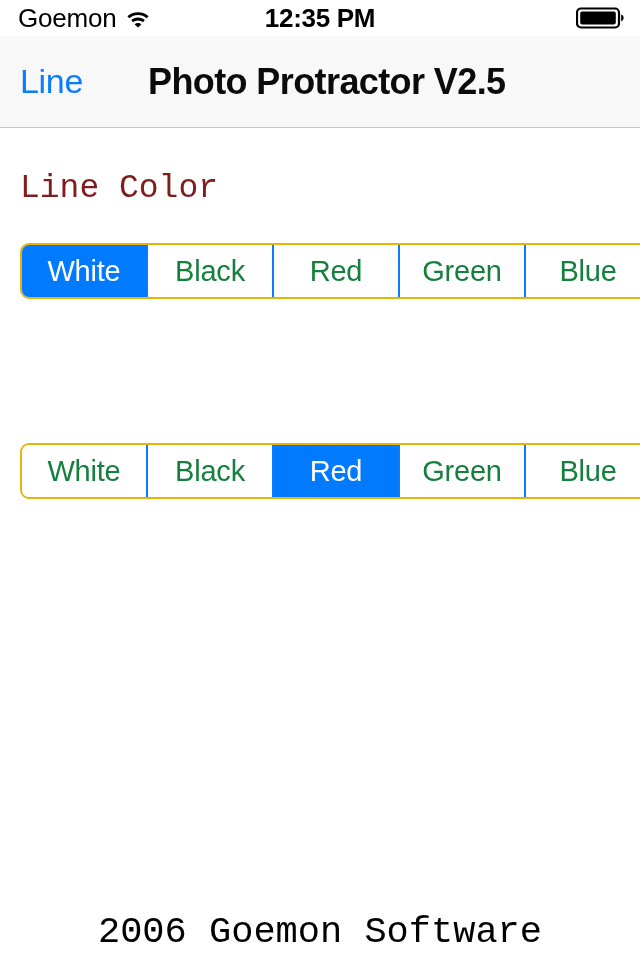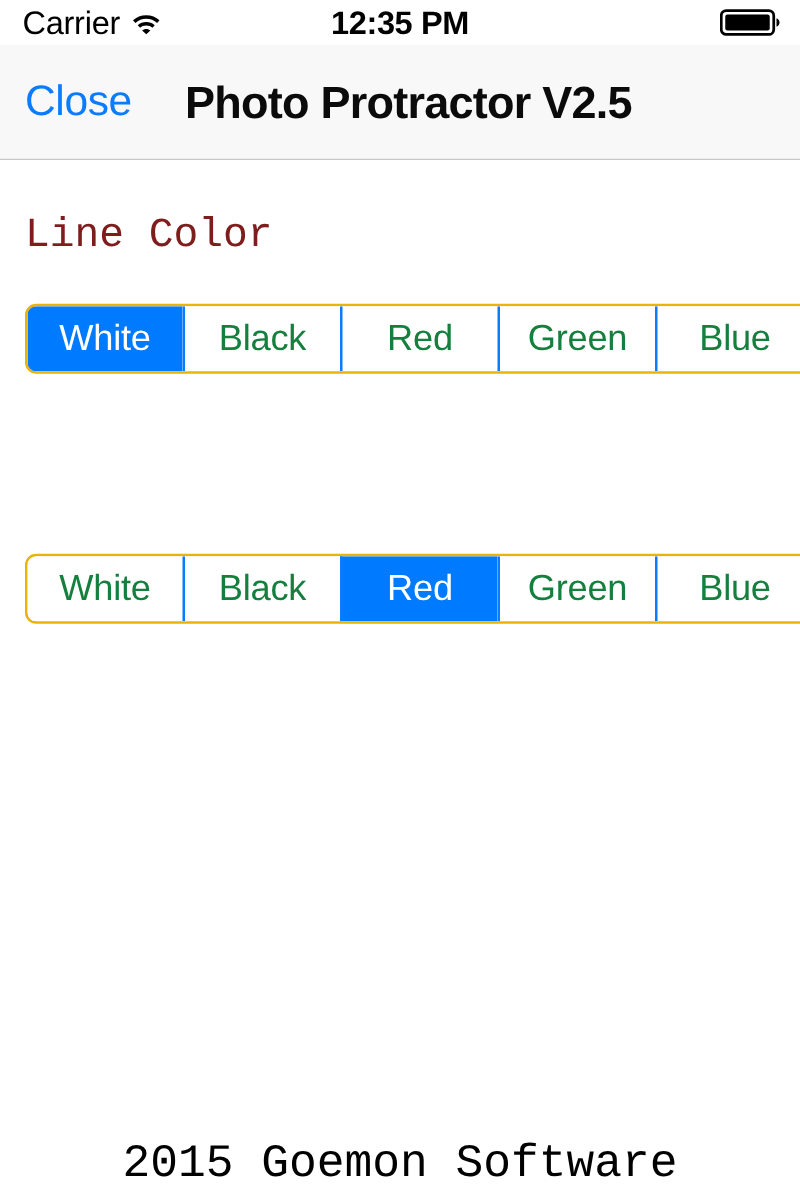--- a/index.html
+++ b/index.html
@@ -185,21 +185,21 @@
     white-space: nowrap;
   }
 </style>
 </head>
 <body>
 
 <div class="screen">
 
   <div class="status-bar">
     <div class="status-left">
-      <span class="status-carrier">Carrier</span>
+      <span class="status-carrier">Goemon</span>
       <span>
         <svg class="wifi-icon" viewBox="0 0 26 20" aria-hidden="true">
           <path d="M13 4.2c4.1 0 7.9 1.5 10.6 4l-1.9 2.1C19.4 8.1 16.3 6.9 13 6.9S6.6 8.1 4.3 10.3L2.4 8.2C5.1 5.7 8.9 4.2 13 4.2z" fill="#000"></path>
           <path d="M13 9.6c2.6 0 5 .9 6.8 2.5l-1.9 2.1c-1.3-1.1-3-1.8-4.9-1.8s-3.6.7-4.9 1.8l-1.9-2.1c1.8-1.6 4.2-2.5 6.8-2.5z" fill="#000"></path>
           <path d="M13 15.1c1.3 0 2.5.5 3.3 1.3L13 19.4l-3.3-3c.8-.8 2-1.3 3.3-1.3z" fill="#000"></path>
         </svg>
       </span>
     </div>
 
     <div class="status-time">12:35 PM</div>
@@ -209,21 +209,21 @@
         <svg class="battery-icon" viewBox="0 0 48 22" aria-hidden="true">
           <rect x="1" y="1.5" width="42" height="19" rx="4" ry="4" fill="none" stroke="#000" stroke-width="2.2"></rect>
           <rect x="4.2" y="4.6" width="35.6" height="12.8" rx="1.8" ry="1.8" fill="#000"></rect>
           <path d="M45.2 7.6c1.6 .6 2.4 1.9 2.4 3.4s-.8 2.8-2.4 3.4z" fill="#000"></path>
         </svg>
       </span>
     </div>
   </div>
 
   <div class="nav-bar">
-    <div class="nav-close">Close</div>
+    <div class="nav-close">Line</div>
     <div class="nav-title">Photo Protractor V2.5</div>
   </div>
 
   <div class="content">
 
     <div class="section-label label-line-color">Line Color</div>
 
     <div class="segmented seg-line-color">
       <div class="segment selected">White</div>
       <div class="segment">Black</div>
@@ -234,16 +234,16 @@
 
 
     <div class="segmented seg-selected-color">
       <div class="segment">White</div>
       <div class="segment">Black</div>
       <div class="segment selected">Red</div>
       <div class="segment">Green</div>
       <div class="segment">Blue</div>
     </div>
 
-    <div class="footer">2015 Goemon Software</div>
+    <div class="footer">2006 Goemon Software</div>
 
   </div>
 </div>
 
 </body></html>

